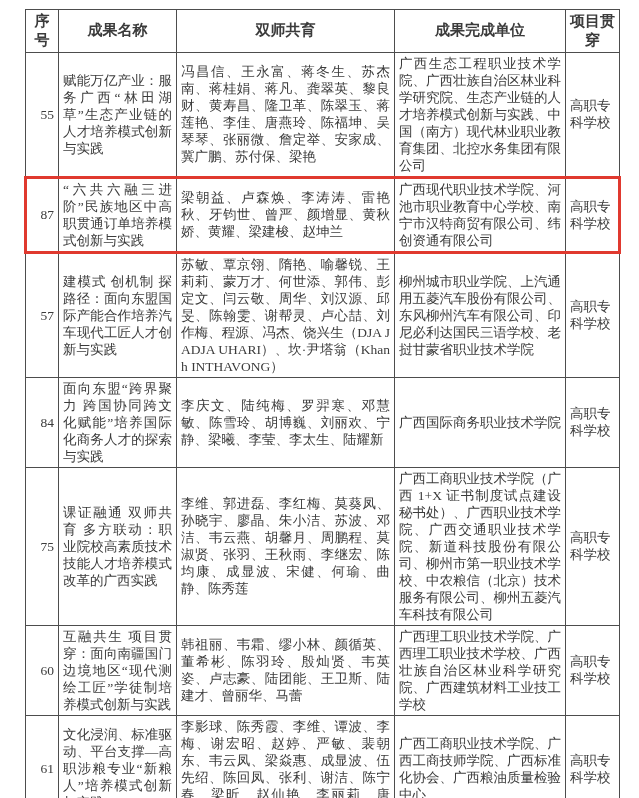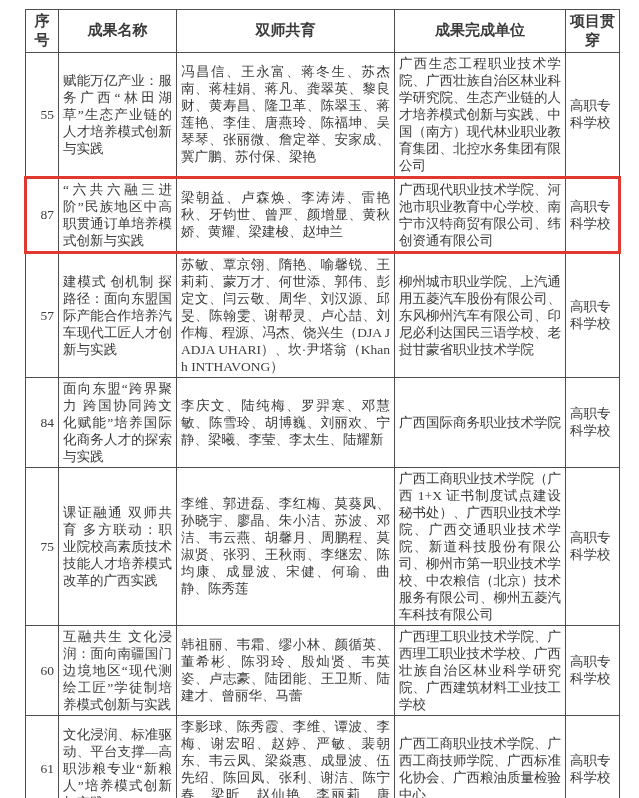--- a/index.html
+++ b/index.html
@@ -100,21 +100,21 @@
   <tr>
     <td class="cell-id">75</td>
     <td class="cell-name">课证融通 双师共育 多方联动：职业院校高素质技术技能人才培养模式改革的广西实践</td>
     <td class="cell-people">李维、郭进磊、李红梅、莫葵凤、孙晓宇、廖晶、朱小洁、苏波、邓洁、韦云燕、胡馨月、周鹏程、莫淑贤、张羽、王秋雨、李继宏、陈均康、成显波、宋健、何瑜、曲静、陈秀莲</td>
     <td class="cell-units">广西工商职业技术学院（广西 1+X 证书制度试点建设秘书处）、广西职业技术学院、广西交通职业技术学院、新道科技股份有限公司、柳州市第一职业技术学校、中农粮信（北京）技术服务有限公司、柳州五菱汽车科技有限公司</td>
     <td class="cell-source">高职专科学校</td>
   </tr>
 
   <tr>
     <td class="cell-id">60</td>
-    <td class="cell-name">互融共生 文化浸润：面向南疆国门边境地区“现代测绘工匠”学徒制培养模式创新与实践</td>
+    <td class="cell-name">互融共生 项目贯穿：面向南疆国门边境地区“现代测绘工匠”学徒制培养模式创新与实践</td>
     <td class="cell-people">韩祖丽、韦霜、缪小林、颜循英、董希彬、陈羽玲、殷灿贤、韦英姿、卢志豪、陆团能、王卫斯、陆建才、曾丽华、马蕾</td>
     <td class="cell-units">广西理工职业技术学院、广西理工职业技术学校、广西壮族自治区林业科学研究院、广西建筑材料工业技工学校</td>
     <td class="cell-source">高职专科学校</td>
   </tr>
 
   <tr>
     <td class="cell-id">61</td>
     <td class="cell-name">文化浸润、标准驱动、平台支撑—高职涉粮专业“新粮人”培养模式创新与实践</td>
     <td class="cell-people">李影球、陈秀霞、李维、谭波、李梅、谢宏昭、赵婷、严敏、裴朝东、韦云凤、梁焱惠、成显波、伍先绍、陈回凤、张利、谢洁、陈宁春、梁昕、赵仙艳、李丽莉、唐伟、韦剑思、欧燕芳、黄浩、胡槟</td>
     <td class="cell-units">广西工商职业技术学院、广西工商技师学院、广西标准化协会、广西粮油质量检验中心</td>

